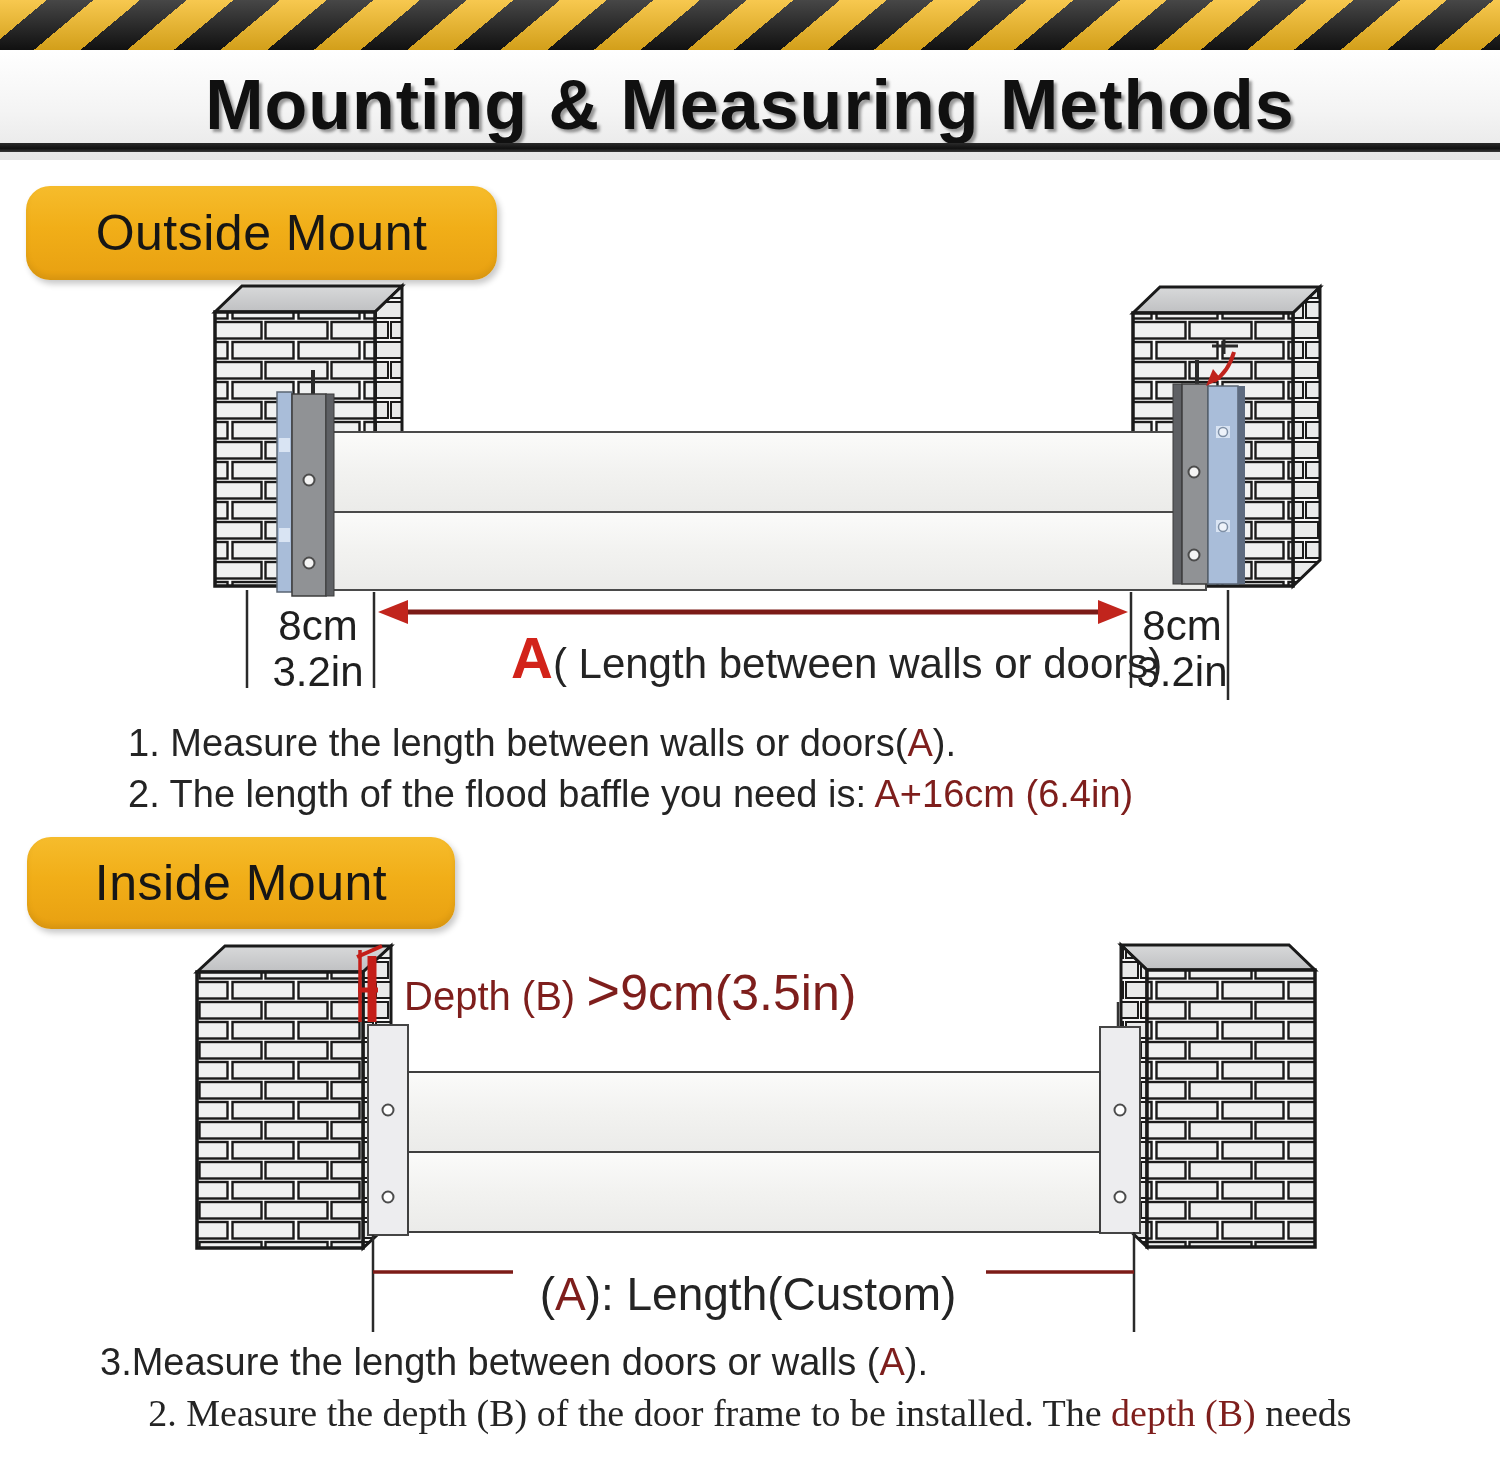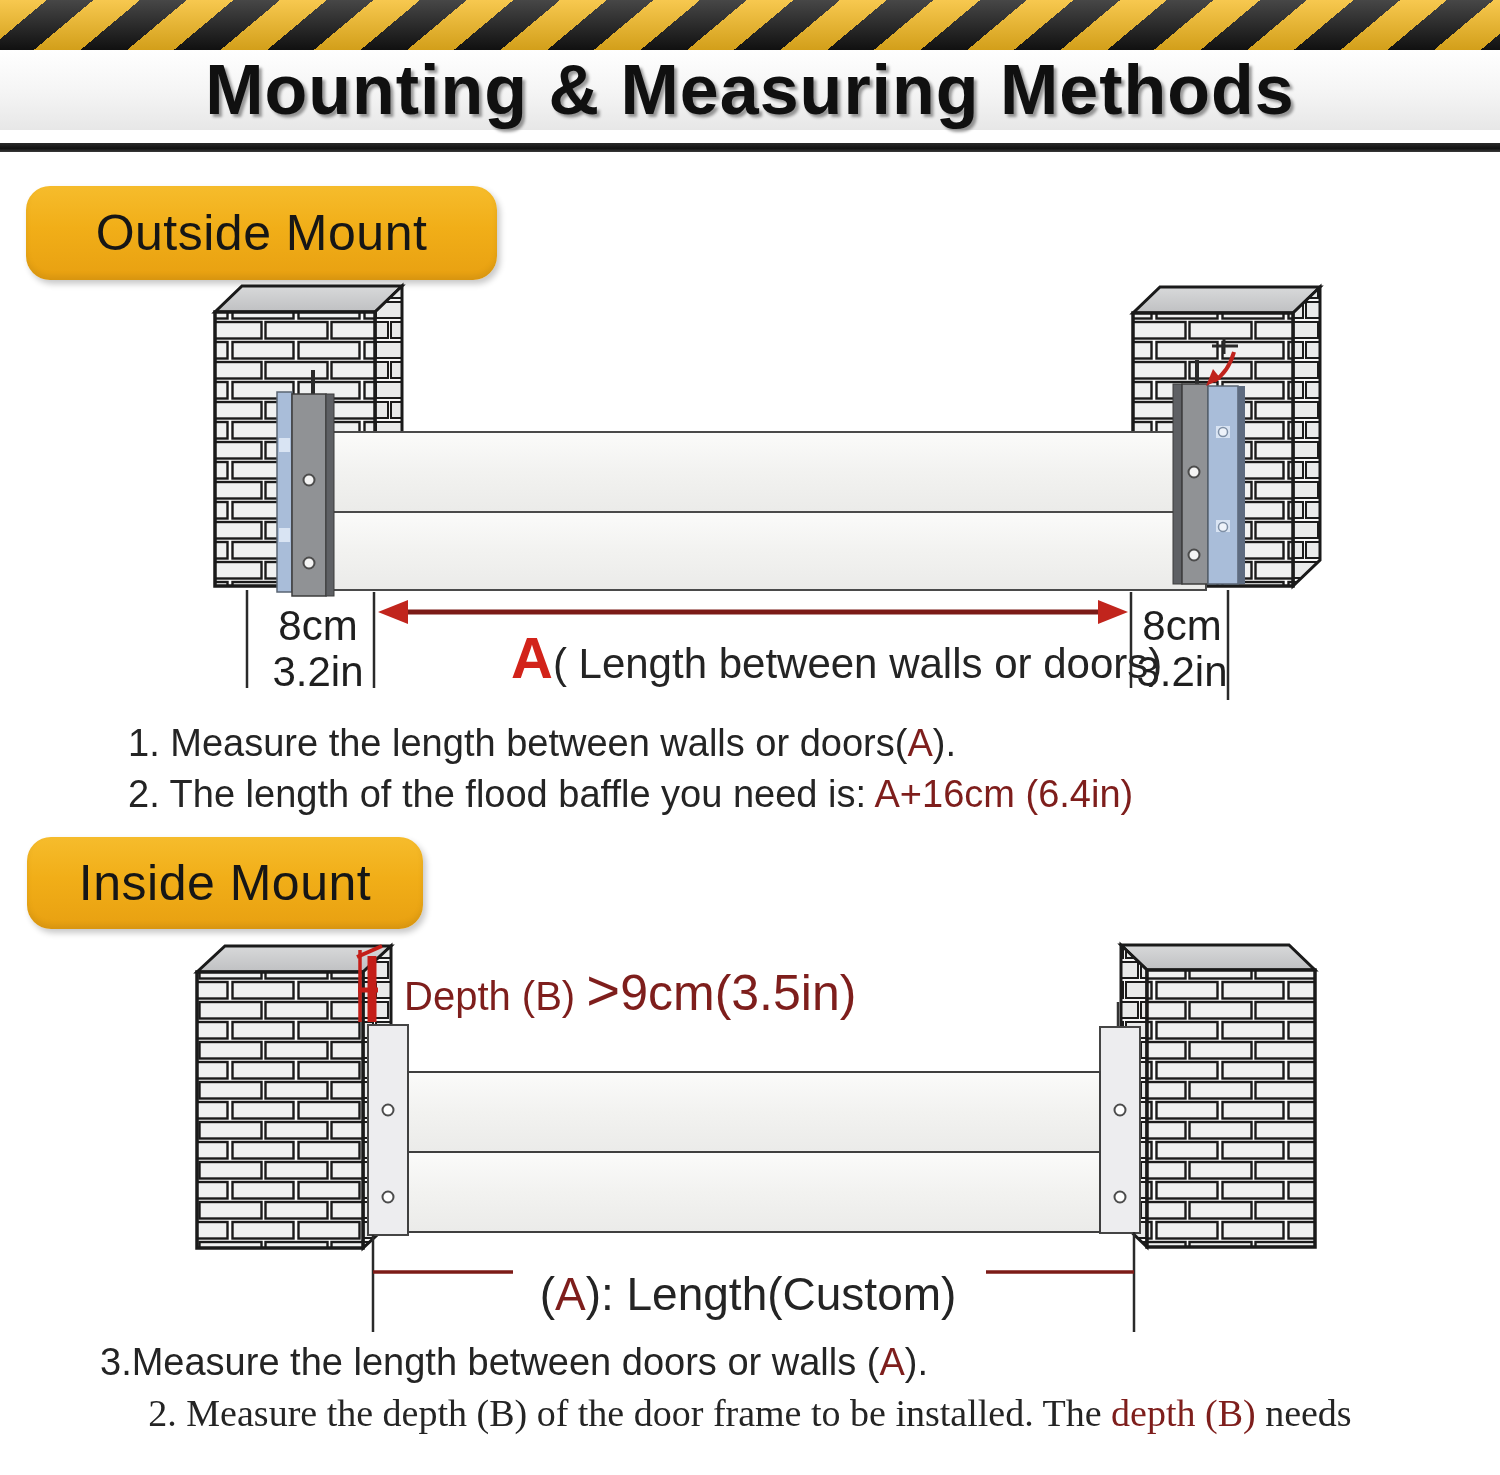--- a/index.html
+++ b/index.html
@@ -9,41 +9,41 @@
   }
   
   .stripe-band{
     position:absolute;left:0;top:0;width:1500px;height:50px;
     background:
       linear-gradient(180deg, rgba(255,255,255,.22) 0%, rgba(0,0,0,.14) 100%),
       repeating-linear-gradient(140deg, var(--caution-yellow) 0 30px, var(--caution-black) 30px 60px);
     box-shadow:0 3px 5px rgba(0,0,0,.35);
   }
   .title-banner{
-    position:absolute;left:0;top:50px;width:1500px;height:80px;
+    position:absolute;left:0;top:50px;width:1500px;height:110px;
     background:linear-gradient(180deg,#ffffff 0%,#f4f4f4 55%,#e7e7e7 100%);
     display:flex;align-items:center;justify-content:center;
   }
   .title-banner h1{
     margin:0;font-size:70px;font-weight:bold;letter-spacing:1px;color:#101010;
     text-shadow:3px 3px 3px rgba(0,0,0,.38), 0 -1px 0 rgba(255,255,255,.65);
   }
   .header-bar{
     position:absolute;left:0;top:143px;width:1500px;height:9px;
     background:linear-gradient(180deg,#2a2a2a,#111 60%,#3a3a3a);
   }
   
   .badge{
     position:absolute;display:flex;align-items:center;justify-content:center;
     border-radius:24px;font-size:50px;color:#161616;letter-spacing:.5px;
     background:linear-gradient(180deg,#f6bc2c 0%,var(--badge-yellow) 45%,var(--badge-yellow-deep) 100%);
     box-shadow:3px 4px 6px rgba(0,0,0,.22), inset 0 -4px 6px rgba(0,0,0,.08);
   }
   .badge-outside{left:26px;top:186px;width:471px;height:94px;}
-  .badge-inside{left:27px;top:837px;width:396px;height:92px;}
+  .badge-inside{left:27px;top:837px;width:428px;height:92px;}
   
   svg{position:absolute;left:0;display:block;}
   .svg-outside{top:270px;}
   .svg-inside{top:940px;}
   text, tspan{font-family:"Liberation Sans",sans-serif;}
   .big-a{font-size:58px;font-weight:bold;fill:var(--bright-red);}
   .t-maroon{fill:var(--text-maroon);}
   .s-dim-red{stroke:var(--dim-red);}
   .c-arrow-red{fill:var(--arrow-red);}
   .s-depth-red{stroke:var(--depth-red);}

